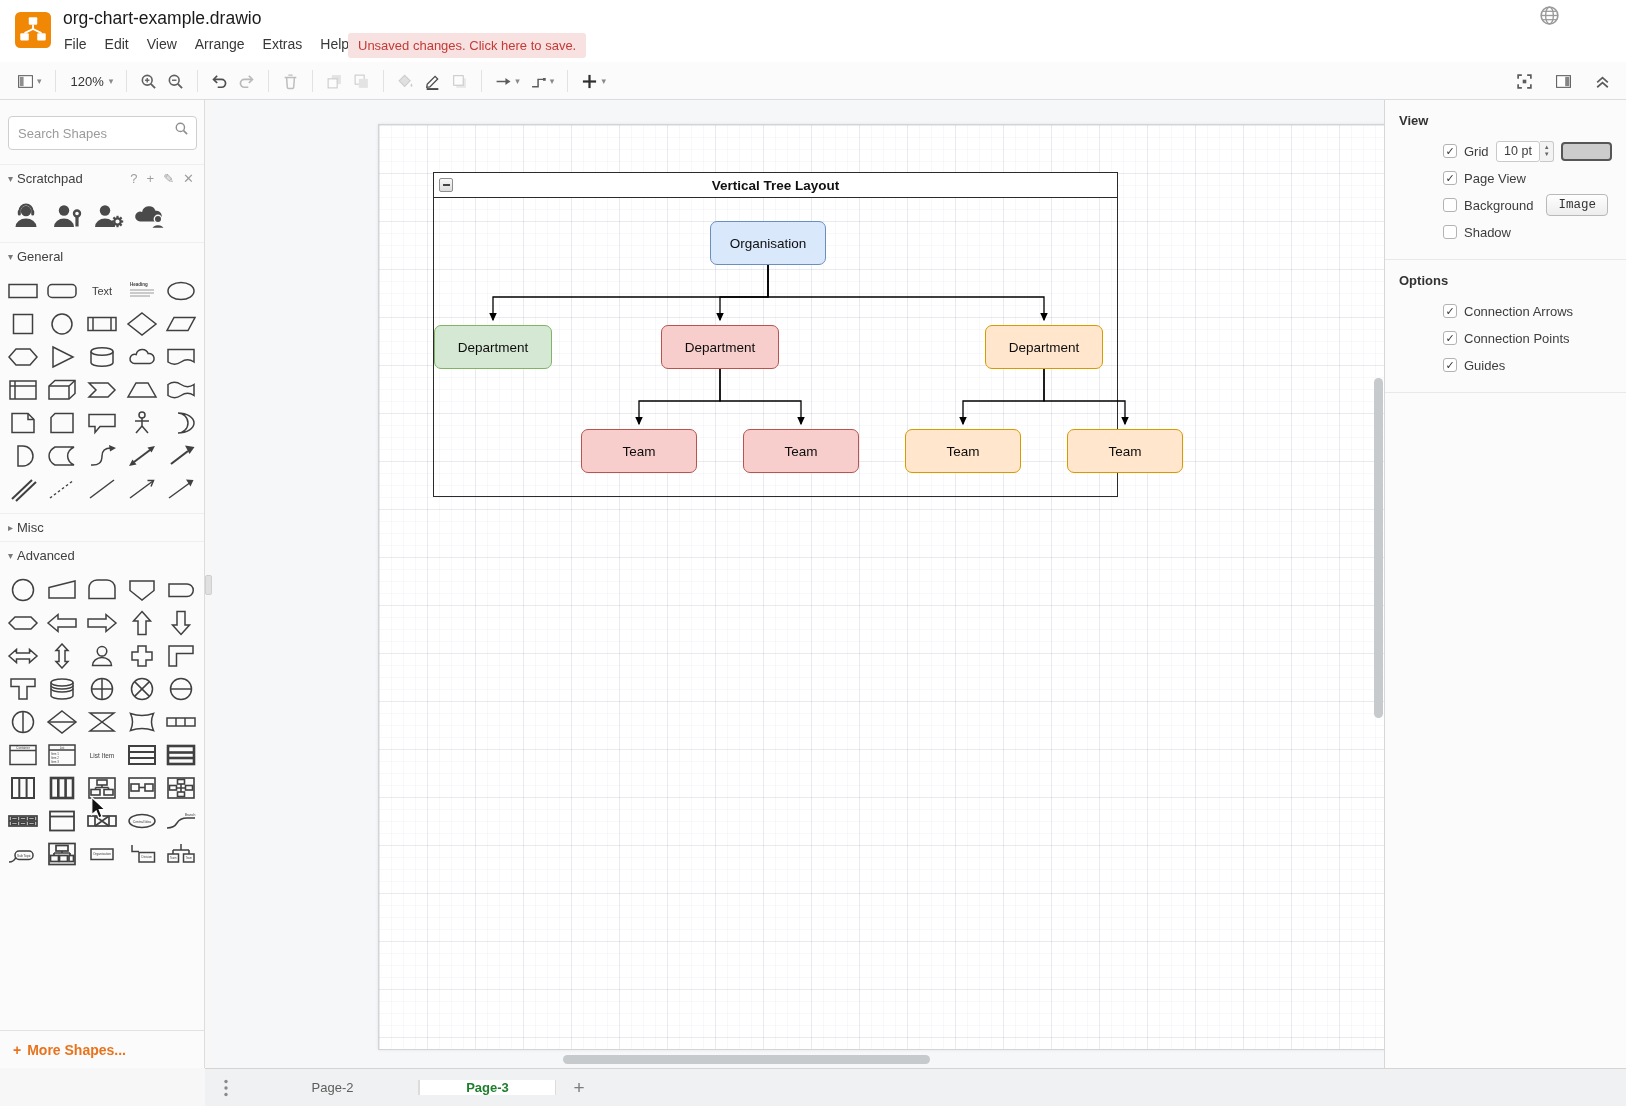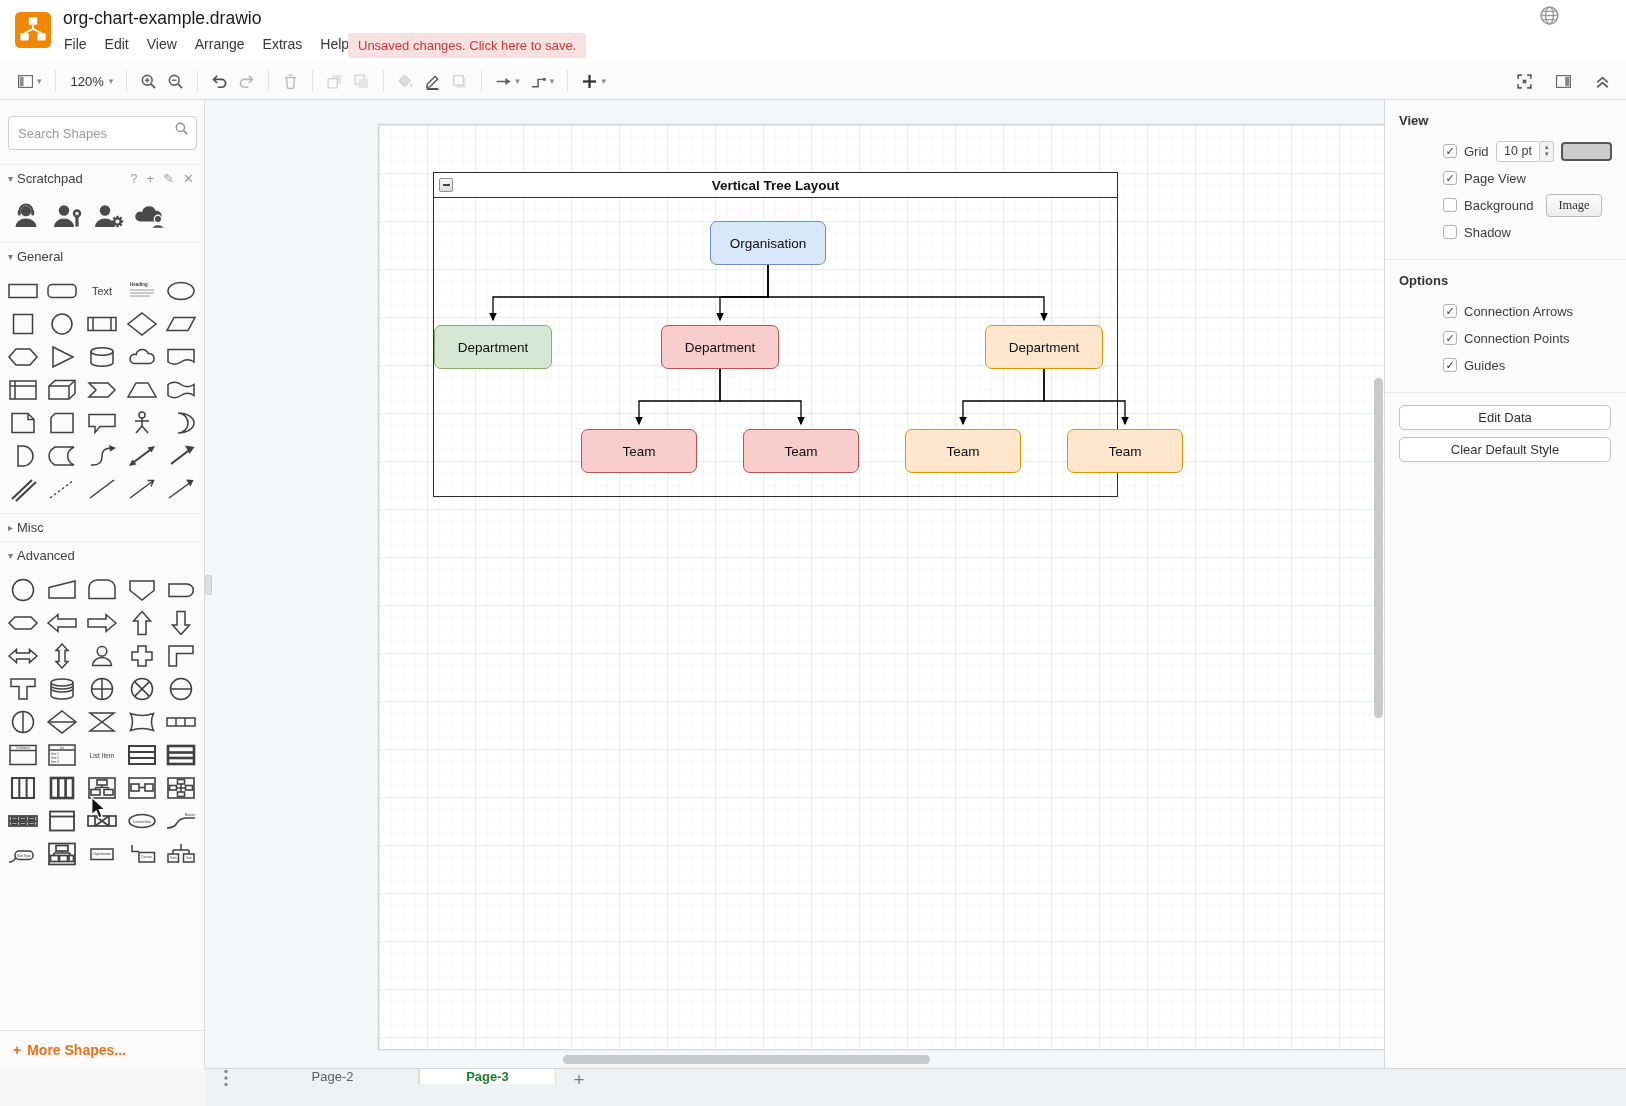--- a/index.html
+++ b/index.html
@@ -91,37 +91,37 @@
   .cb { width:14px; height:14px; border:1px solid #b3b3b3; border-radius:3px; background:#fff;
         display:inline-flex; align-items:center; justify-content:center; flex:0 0 auto; }
   .cb.checked::after { content:"✓"; font-size:11px; font-weight:bold; color:#333; line-height:1; }
   .gridsize { margin-left:auto; width:46px; height:21px; border:1px solid #c9c9c9; border-radius:3px;
               background:#fff; font-size:12.5px; display:flex; align-items:center; justify-content:center; }
   .spinner { width:14px; height:21px; border:1px solid #c9c9c9; border-left:none; background:#f3f3f3;
              display:flex; flex-direction:column; align-items:center; justify-content:center;
              font-size:6px; color:#666; line-height:1.1; border-radius:0 3px 3px 0; margin-left:-7px; }
   .swatch { width:52px; height:19px; background:#cccccc; border:2px solid #565656; border-radius:4px; }
   .mini-btn { margin-left:6px; font-size:12.5px; padding:3px 11px; border:1px solid #b9b9b9; border-radius:4px;
-              background:linear-gradient(#fefefe,#ededed); color:#333; font-family:Liberation Serif, serif; }
+              background:linear-gradient(#fefefe,#ededed); color:#333; font-family:Liberation Mono, monospace; }
   .fp-select { width:212px; height:26px; border:1px solid #c6c6c6; border-radius:5px; background:#fff;
                display:flex; align-items:center; padding:0 8px 0 10px; margin-bottom:11px; }
   .fp-select .sel-label { flex:1; font-size:13px; color:#333; white-space:nowrap; overflow:hidden; }
   .radio-row { display:flex; align-items:center; gap:18px; padding-left:10px; height:24px; }
   .radio-opt { display:flex; align-items:center; gap:6px; }
   .radio { width:14px; height:14px; border:1px solid #8f8f8f; border-radius:50%; background:#fff;
            display:inline-flex; align-items:center; justify-content:center; }
   .radio.sel::after { content:""; width:6px; height:6px; border-radius:50%; background:#2f2f2f; }
   .fp-btn { display:block; width:212px; height:25px; margin:0 0 7px 0; border:1px solid #c3c3c3;
             border-radius:5px; background:#fff; font-size:13px; color:#333; font-family:inherit; }
   .fp-buttons { padding:12px 14px; }
 
   
   #footer { position:absolute; left:0; top:1068px; width:1626px; height:38px; display:flex; }
   #tabbar { position:absolute; left:205px; top:0; width:1421px; height:38px; background:#f0f1f2;
-            border-top:1px solid #d4d4d4; display:flex; align-items:flex-start; }
+            border-top:1px solid #d4d4d4; display:flex; align-items:center; }
   .dots { width:42px; display:flex; align-items:center; justify-content:center; color:#8a8a8a;
           font-size:14px; letter-spacing:0; }
   .tab { width:172px; display:flex; align-items:center; justify-content:center; font-size:13px;
          color:#5e5e5e; border-right:1px solid #dcdcdc; }
   .tab.active { width:137px; background:#fff; color:#1d7f2c; font-weight:bold; border-left:1px solid #dcdcdc; }
   .addpage { width:46px; display:flex; align-items:center; justify-content:center; color:#7c7c7c;
              font-size:19px; }
 </style>
 </head>
 <body>
@@ -993,24 +993,20 @@
           <div class="fp-row">
             <span class="cb checked"></span>
             <span>Connection Points</span>
           </div>
           <div class="fp-row">
             <span class="cb checked"></span>
             <span>Guides</span>
           </div>
         </div>
     </div>
-    <div class="fp-buttons">
-      <button class="fp-btn">Edit Data</button>
-      <button class="fp-btn">Clear Default Style</button>
-    </div>
   </div>
 
   <div id="footer">
     <div id="tabbar">
       <span class="dots">
         <svg width="4" height="18" viewBox="0 0 4 18">
           <circle cx="2" cy="2.5" r="1.7" fill="#8a8a8a"></circle>
             <circle cx="2" cy="9" r="1.7" fill="#8a8a8a"></circle>
             <circle cx="2" cy="15.5" r="1.7" fill="#8a8a8a"></circle>
         </svg>

